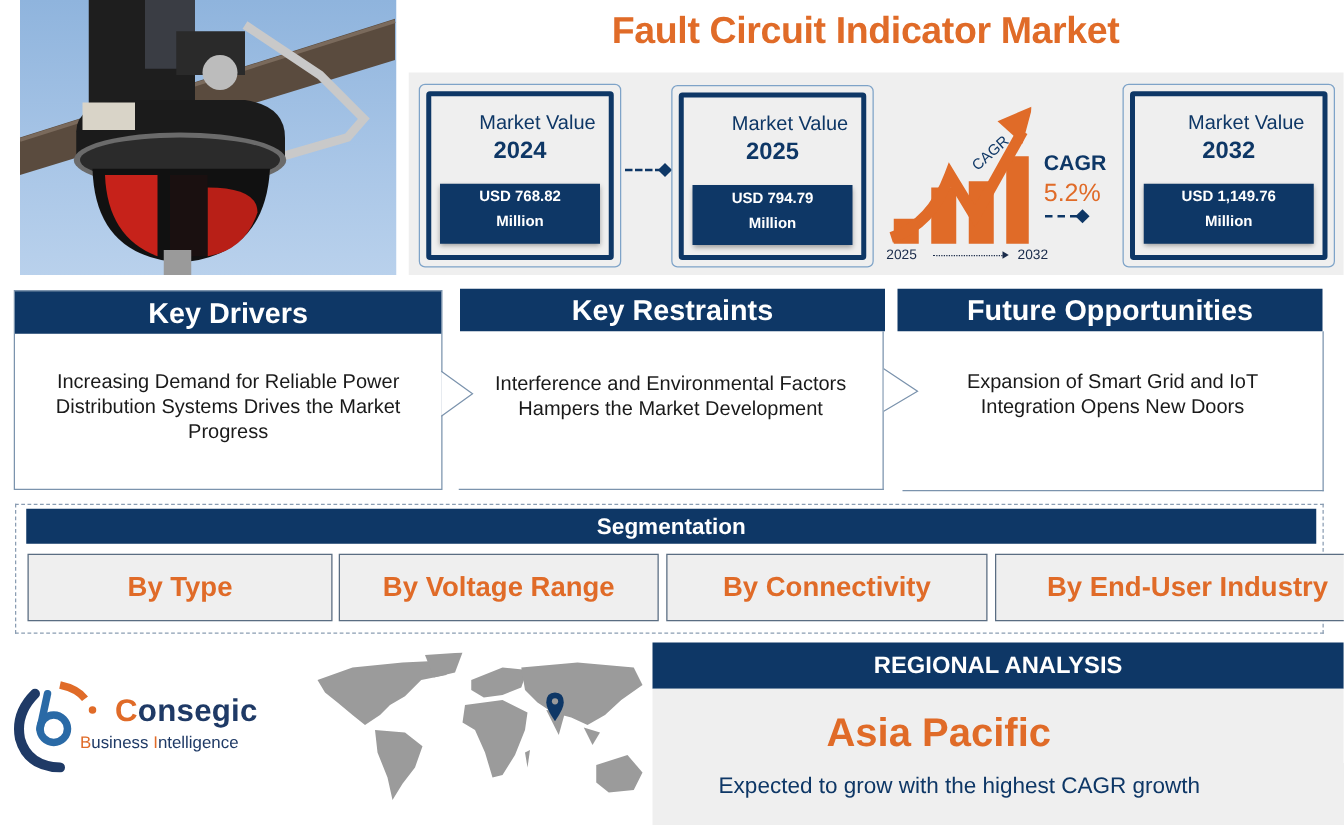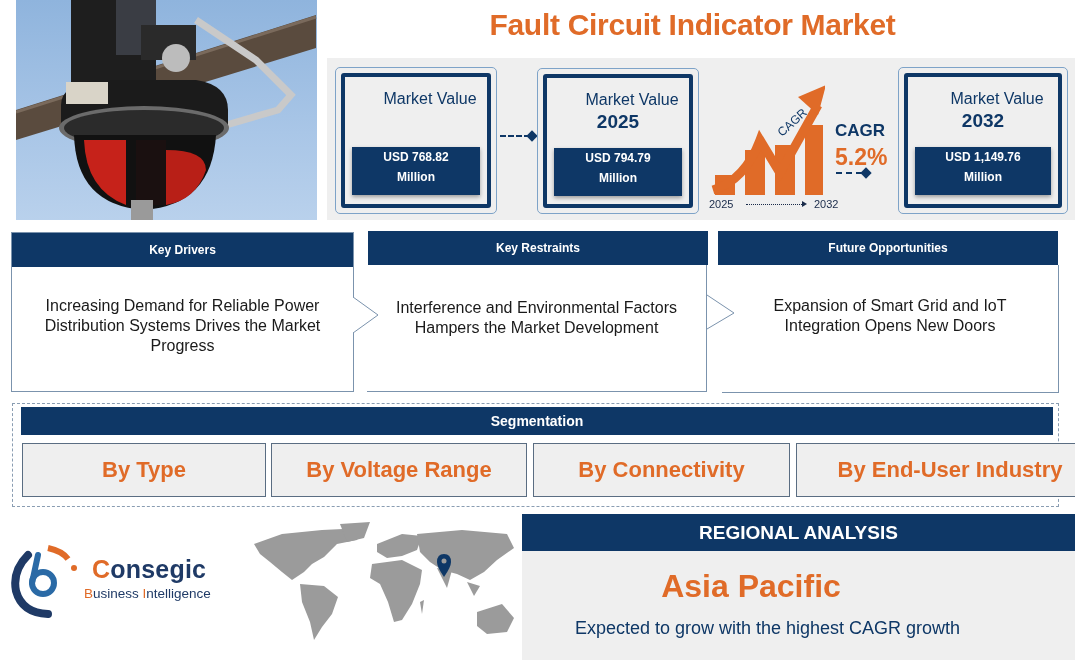--- a/index.html
+++ b/index.html
@@ -19,42 +19,42 @@
   .mv-outer { border: 1.5px solid #7ea3c8; border-radius: 5px; background: #ffffff00; padding: 5px; }
   .mv-inner { border: 4px solid #0e3766; border-radius: 3px; width: 100%; height: 100%; background: #efefef; text-align: center; position: relative; }
   .mv-label { color: #0e3766; font-size: 16px; margin-top: 12px; line-height: 20px; padding-left: 28px; }
   .mv-year { color: #0e3766; font-size: 19px; font-weight: bold; line-height: 24px; }
   .mv-value { position: absolute; left: 7px; right: 7px; top: 70px; height: 48px; background: #0e3766; color: #fff; font-weight: bold; font-size: 12px; line-height: 20px; padding-top: 0; box-shadow: 0 2px 4px rgba(0,0,0,0.35); }
 
   .connector { height: 0; border-top: 2px dashed #0e3766; }
   .diamond { width: 8px; height: 8px; background: #0e3766; transform: rotate(45deg); }
 
   .cagr-title { color: #0e3766; font-size: 17px; font-weight: bold; }
-  .cagr-value { color: #e06b28; font-size: 23px; font-weight: bold; }
+  .cagr-value { color: #e06b28; font-size: 20px; font-weight: normal; }
   .year-axis { font-size: 11px; color: #1a2b4a; }
 
   
   .kbox { border: 1px solid #7b93ad; background: #fff; }
-  .khead { background: #0e3766; color: #fff; font-weight: bold; font-size: 12px; text-align: center; line-height: 34px; height: 34px; }
+  .khead { background: #0e3766; color: #fff; font-weight: bold; font-size: 23px; text-align: center; line-height: 34px; height: 34px; }
   .ktext { font-size: 16px; text-align: center; line-height: 20px; color: #1a1a1a; }
 
   
   .seg-wrap { left: 12px; top: 403px; width: 1047px; height: 104px; border: 1.5px dashed #8a9db2; }
-  .seg-head { left: 21px; top: 407px; width: 1032px; height: 28px; background: #0e3766; color: #fff; font-size: 14px; font-weight: bold; text-align: center; line-height: 28px; }
+  .seg-head { left: 21px; top: 407px; width: 1032px; height: 28px; background: #0e3766; color: #fff; font-size: 18px; font-weight: bold; text-align: center; line-height: 28px; }
   .seg-item { top: 443px; height: 54px; background: #efefef; border: 1.5px solid #5a6d82; color: #e06b28; font-weight: bold; font-size: 22px; text-align: center; line-height: 52px; }
 
   
   .reg-head { left: 522px; top: 514px; width: 553px; height: 37px; background: #0e3766; color: #fff; font-weight: bold; font-size: 19px; text-align: center; line-height: 38px; }
   .reg-body { left: 522px; top: 551px; width: 553px; height: 109px; background: #efefef; }
   .reg-name { left: 522px; top: 568px; width: 458px; text-align: center; color: #e06b28; font-weight: bold; font-size: 32px; }
   .reg-desc { left: 522px; top: 618px; width: 491px; text-align: center; color: #0e3766; font-size: 18px; }
 
   
   .logo-text1 { left: 92px; top: 555px; font-size: 25px; color: #1f3a66; font-weight: bold; letter-spacing: 0.2px; }
-  .logo-text2 { left: 84px; top: 586px; font-size: 13.5px; color: #1f3a66; }
+  .logo-text2 { left: 64px; top: 586px; font-size: 13.5px; color: #1f3a66; }
   .orange { color: #e06b28; }
 </style>
 </head>
 <body>
 
 <div class="abs photo">
   <svg width="301" height="220" viewBox="0 0 301 220">
 
     <path d="M0,110 L300,15 L300,48 L0,140 Z" fill="#5a4b3e"></path>
     <path d="M0,112 L300,17" stroke="#7a6a5c" stroke-width="3"></path>
@@ -80,20 +80,21 @@
   </svg>
 </div>
 
 <div class="abs title">Fault Circuit Indicator Market</div>
 
 <div class="abs top-panel"></div>
 
 <div class="abs mv-outer" style="left:335px; top:67px; width:162px; height:147px;">
   <div class="mv-inner">
     <div class="mv-label">Market Value</div>
+    <div class="mv-year">2024</div>
     <div class="mv-value">
       <div>USD 768.82</div>
       <div>Million</div>
     </div>
   </div>
 </div>
 
 <div class="abs connector" style="left:500px; top:135px; width:30px;"></div>
 <div class="abs diamond" style="left:528px; top:132px;"></div>
 

